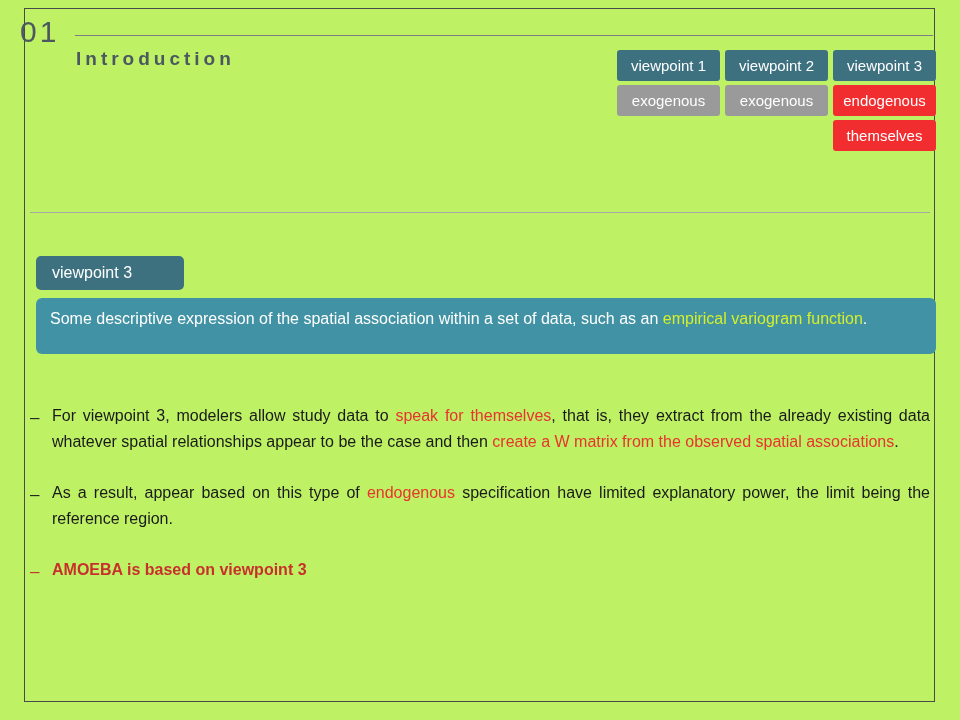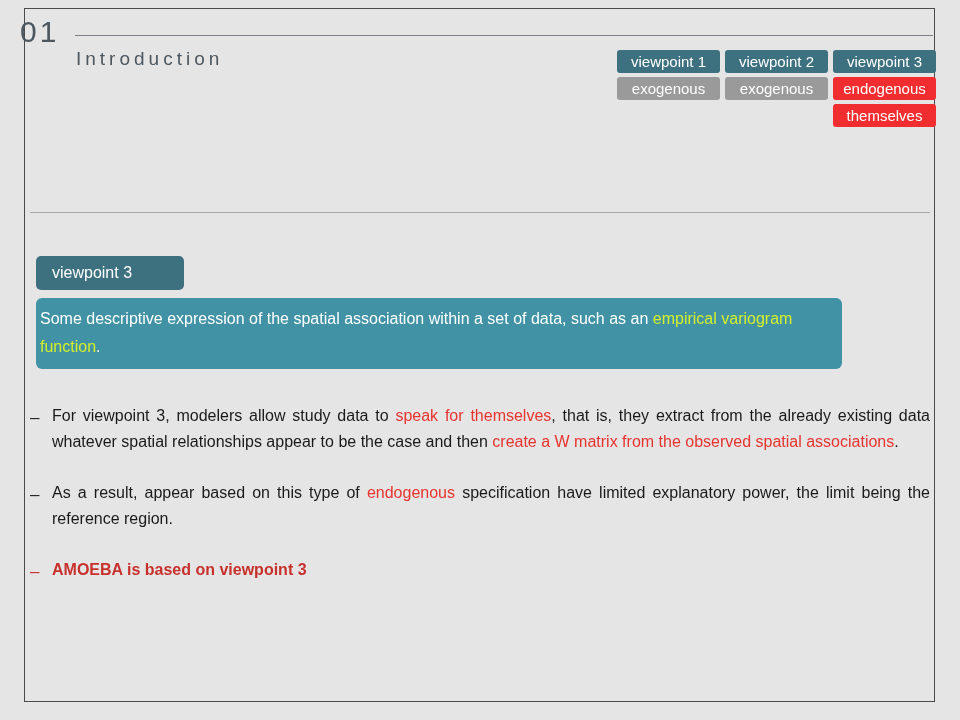--- a/index.html
+++ b/index.html
@@ -8,21 +8,21 @@
     background: #ffffff;
   }
   body {
     font-family: "Liberation Sans", "DejaVu Sans", sans-serif;
   }
 
   #slide {
     position: relative;
     width: 960px;
     height: 720px;
-    background: #e5e5e5;
+    background: #bef264;
     overflow: hidden;
     box-sizing: border-box;
   }
 
   
   .slide-frame {
     position: absolute;
     left: 24px;
     top: 8px;
     width: 911px;
@@ -51,41 +51,41 @@
     height: 1px;
     background: #7b7f85;
   }
   .section-title {
     position: absolute;
     left: 76px;
     top: 48px;
     font-size: 19px;
     letter-spacing: 4px;
     color: #4c5760;
-    font-weight: 400;
+    font-weight: 700;
   }
 
   
   .badge-grid {
     position: absolute;
     right: 24px;
     top: 50px;
     display: flex;
     flex-direction: column;
     gap: 4px;
     align-items: flex-end;
   }
   .badge-row {
     display: flex;
     gap: 5px;
     justify-content: flex-end;
   }
   .badge {
     width: 103px;
-    height: 23px;
+    height: 31px;
     border-radius: 3px;
     color: #ffffff;
     font-size: 15px;
     display: flex;
     align-items: center;
     justify-content: center;
     box-sizing: border-box;
     line-height: 1;
     white-space: nowrap;
   }
@@ -125,26 +125,26 @@
     font-size: 16px;
     display: flex;
     align-items: center;
     padding: 0 16px;
     box-sizing: border-box;
   }
   .callout-body {
     position: absolute;
     left: 36px;
     top: 298px;
-    width: 806px;
+    width: 900px;
     min-height: 56px;
     background: #4092a4;
     border-radius: 6px;
     box-sizing: border-box;
-    padding: 7px 14px 9px 4px;
+    padding: 7px 14px 9px 14px;
     color: #ffffff;
     font-size: 16px;
     line-height: 1.72;
   }
   .hl-lime { color: #d5ef2a; }
 
   
   .bullets {
     position: absolute;
     left: 30px;

